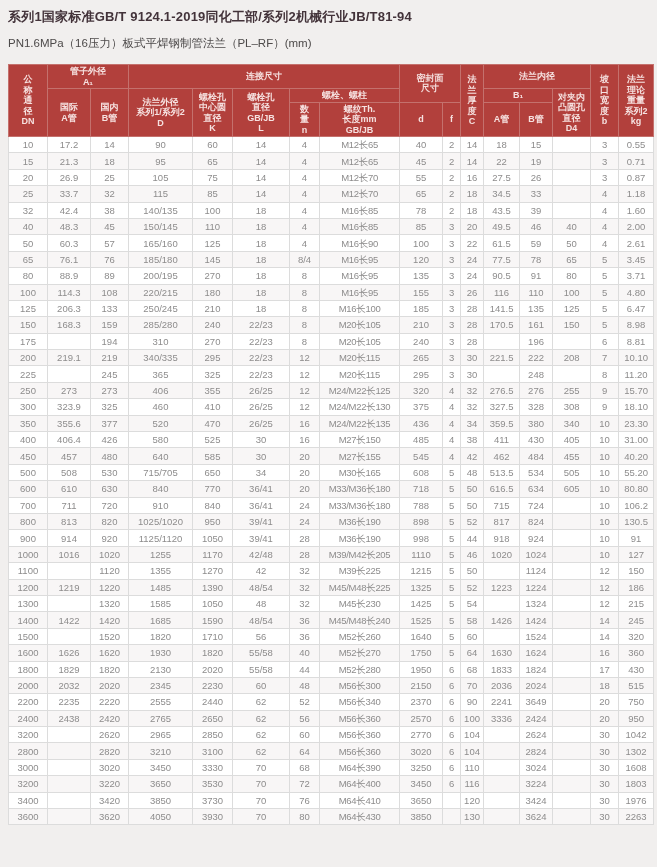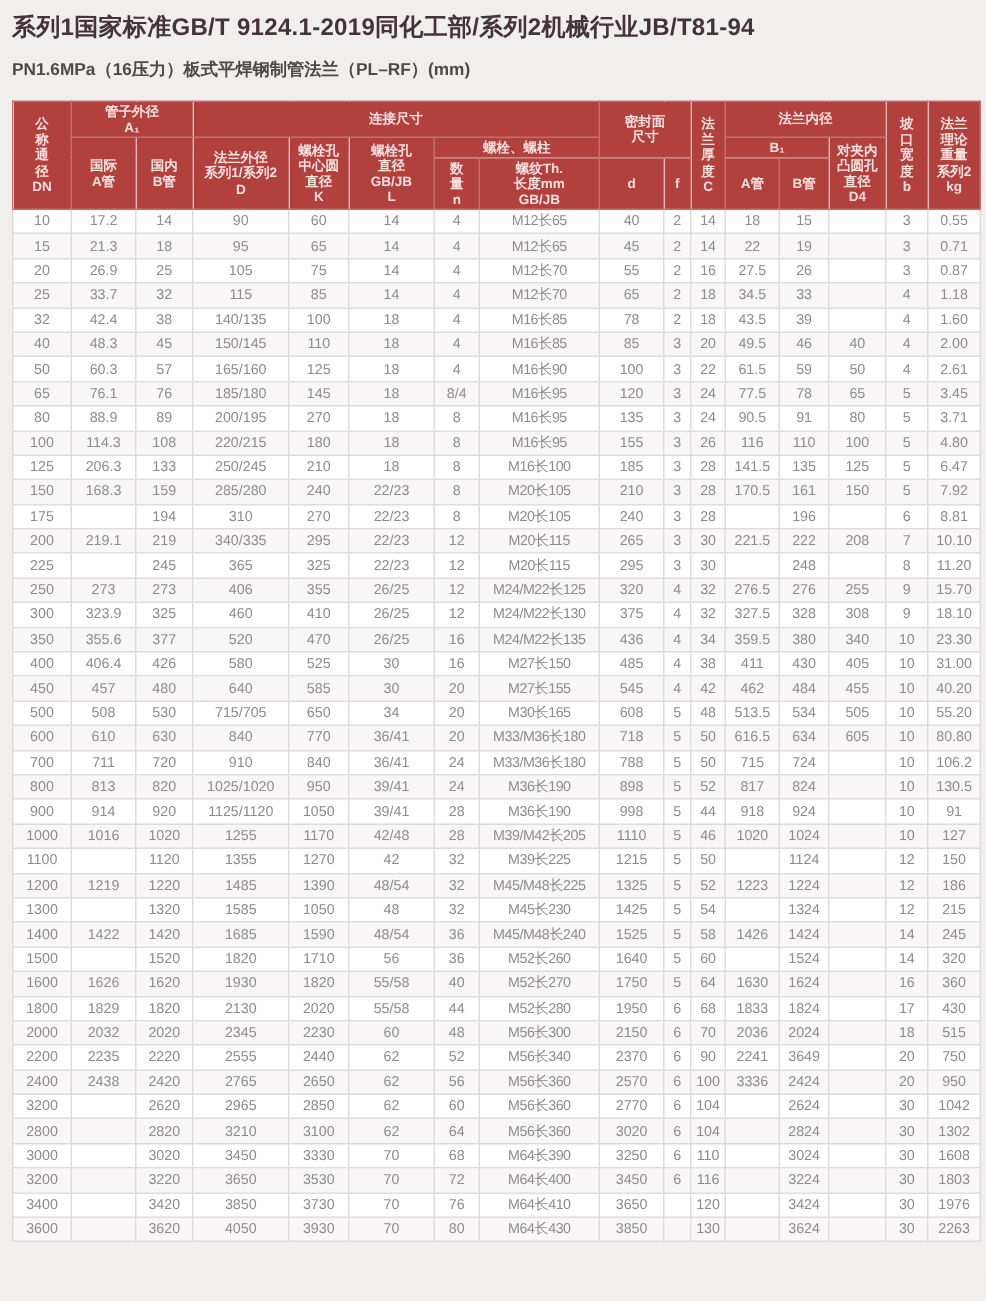--- a/index.html
+++ b/index.html
@@ -5,25 +5,25 @@
   * { box-sizing: border-box; }
   html,body { margin:0; padding:0; }
   body {
     width:657px; height:867px;
     background:#f1efee;
     font-family:"Liberation Sans", sans-serif;
     overflow:hidden;
   }
   .page { padding:6px 4px 0 8px; }
   .doc-title {
-    font-size:16px; font-weight:bold; color:#43333a;
+    font-size:13px; font-weight:bold; color:#43333a;
     margin:2px 0 0 0; letter-spacing:0.2px;
   }
   .doc-subtitle {
-    font-size:11.5px; color:#4d4a4a; margin:10px 0 13px 0;font-weight:bold;
+    font-size:11.5px; color:#4d4a4a; margin:10px 0 13px 0;
   }
   table.spec {
     border-collapse:collapse; table-layout:fixed;
     width:645px; background:#ffffff;
   }
   table.spec th {
     background:#b2403c; color:#f6e1e0;
     font-size:9px; font-weight:bold; line-height:10.5px;
     border:1px solid #c4716d;
     padding:1px 0; text-align:center; vertical-align:middle;
@@ -339,21 +339,21 @@
           <td>22/23</td>
           <td>8</td>
           <td class="col-bolt">M20长105</td>
           <td>210</td>
           <td>3</td>
           <td>28</td>
           <td>170.5</td>
           <td>161</td>
           <td>150</td>
           <td>5</td>
-          <td>7.92</td>
+          <td>8.98</td>
         </tr>
         <tr>
           <td>175</td>
           <td></td>
           <td>194</td>
           <td>310</td>
           <td>270</td>
           <td>22/23</td>
           <td>8</td>
           <td class="col-bolt">M20长105</td>

